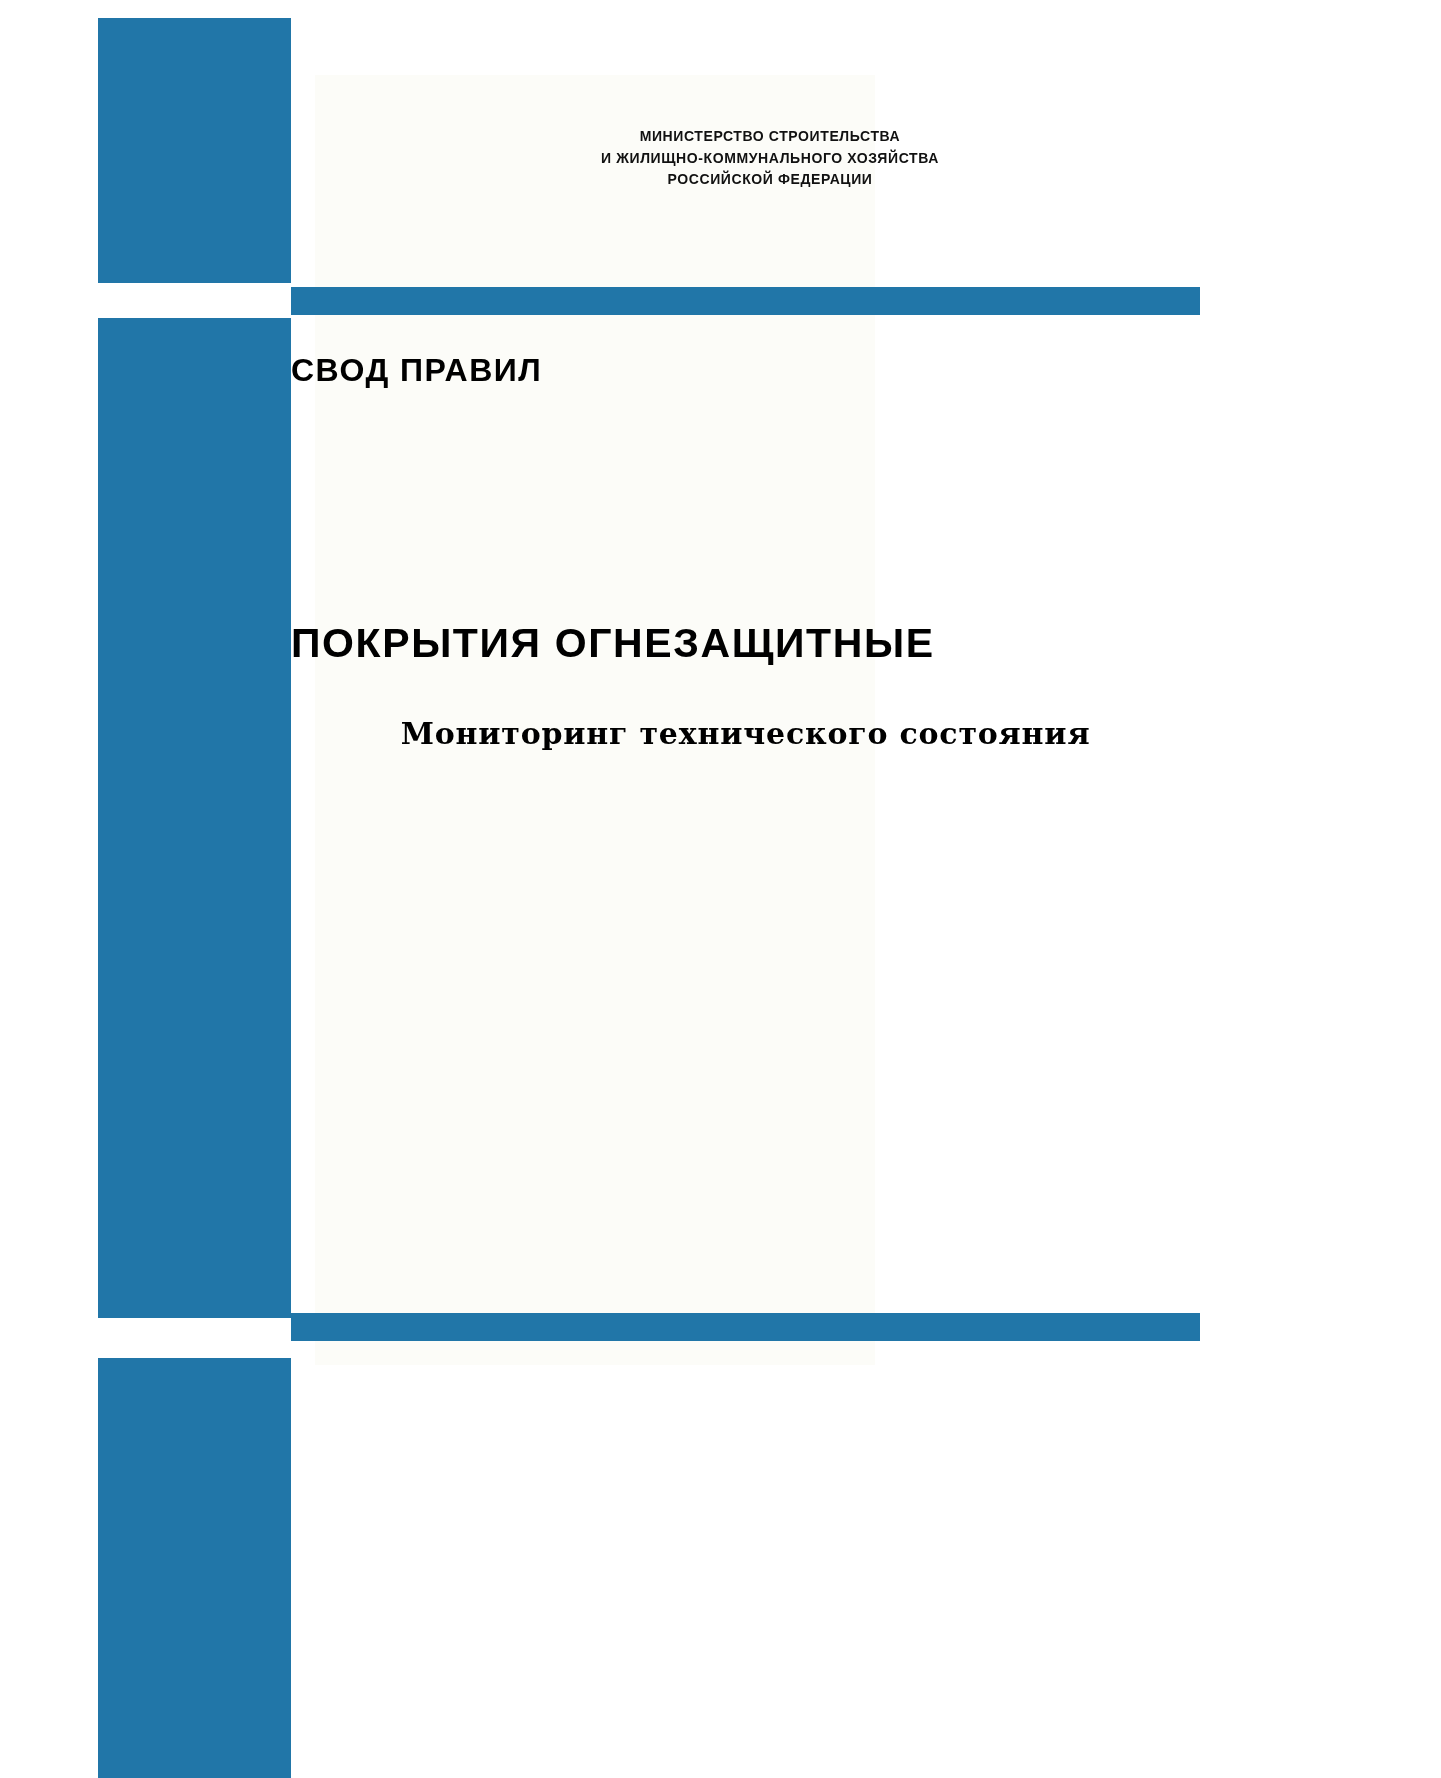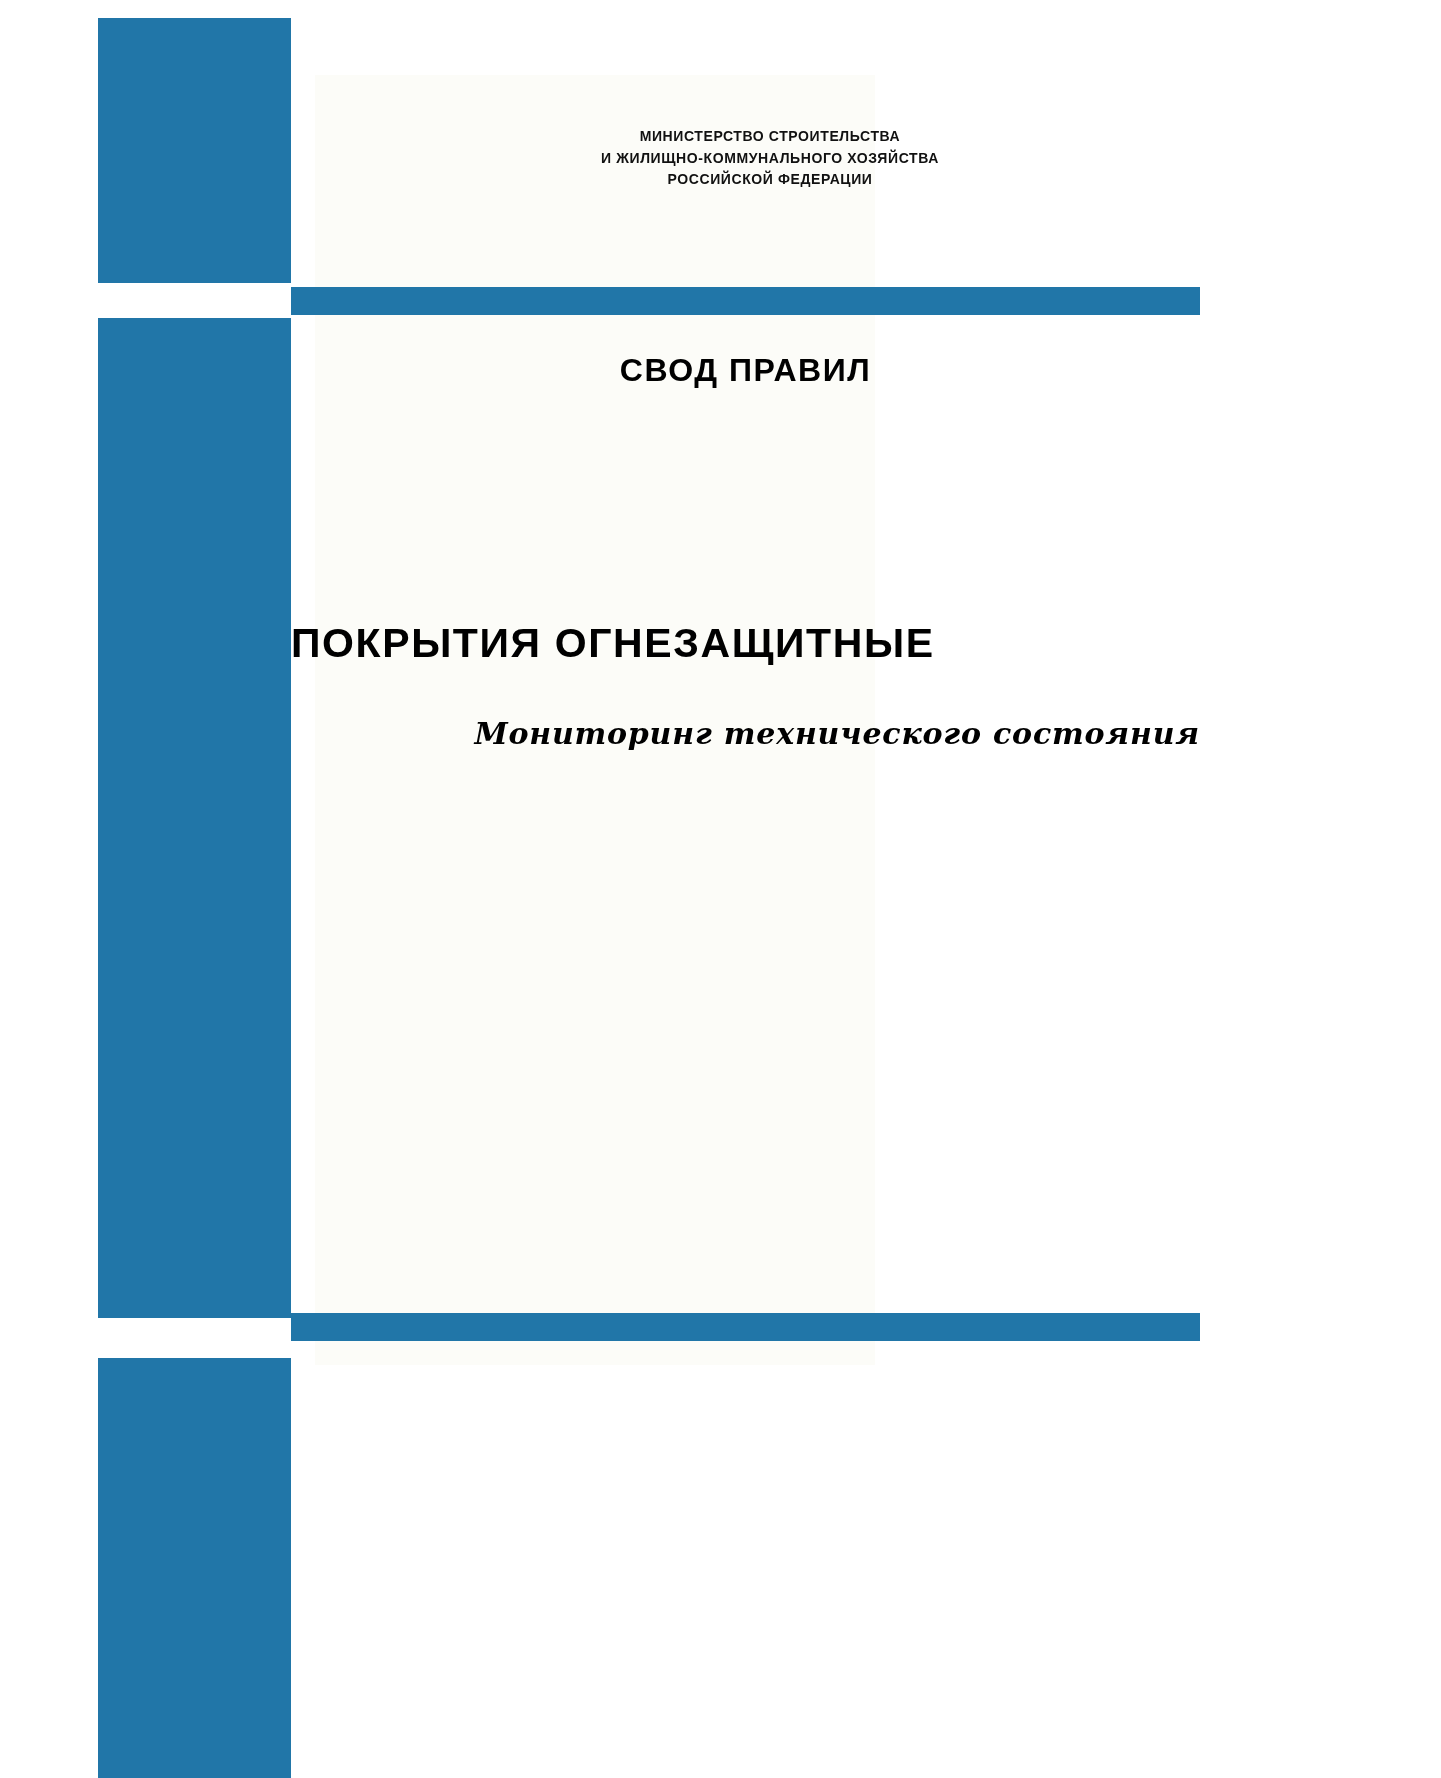--- a/index.html
+++ b/index.html
@@ -93,21 +93,20 @@
     white-space: pre-line;
   }
 
   .code-row {
     position: absolute;
     left: 291px;
     top: 352px;
     width: 909px;
     display: flex;
     align-items: baseline;
-    justify-content: center;
     gap: 78px;
     font-size: 32px;
     font-weight: bold;
     letter-spacing: 1.2px;
     color: #000000;
   }
   .code-row .label { letter-spacing: 1.5px; }
   .code-row .number { letter-spacing: 0.8px; }
 
   .doc-title {
@@ -120,27 +119,26 @@
     font-weight: bold;
     letter-spacing: 1.6px;
     color: #000000;
   }
 
   .doc-subtitle {
     position: absolute;
     left: 291px;
     top: 716px;
     width: 909px;
-    text-align: right;
+    text-align: center;
     font-family: "DejaVu Serif", serif;
     font-size: 30px;
     font-weight: bold;
     letter-spacing: 0.8px;
     color: #000000;
-    font-style: italic;
   }
 </style>
 </head>
 <body>
 
 <div class="page">
 
   <div class="paper-tint"></div>
 
   <div class="bar-left-top"></div>

